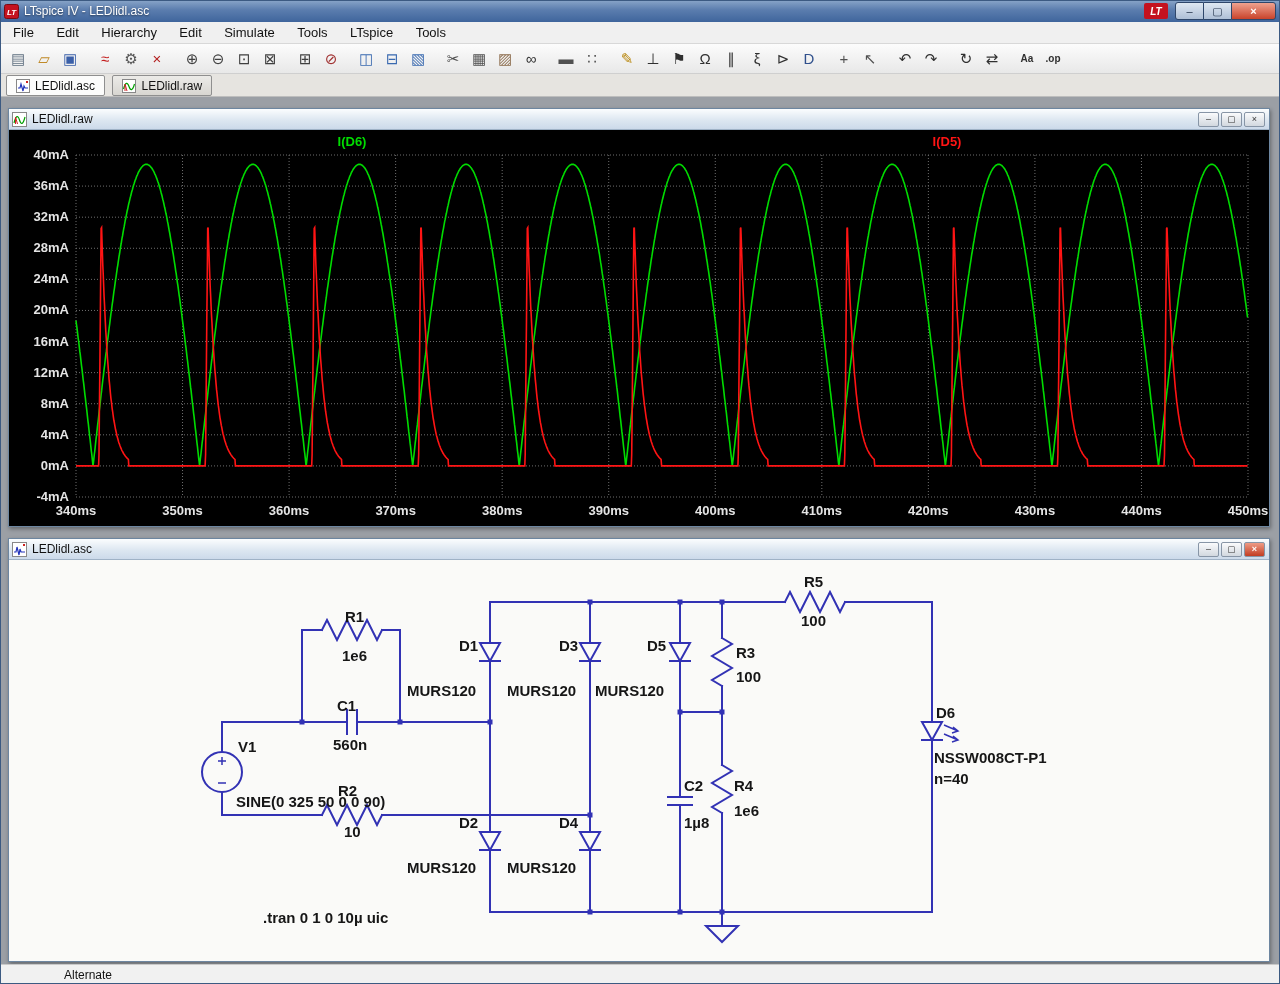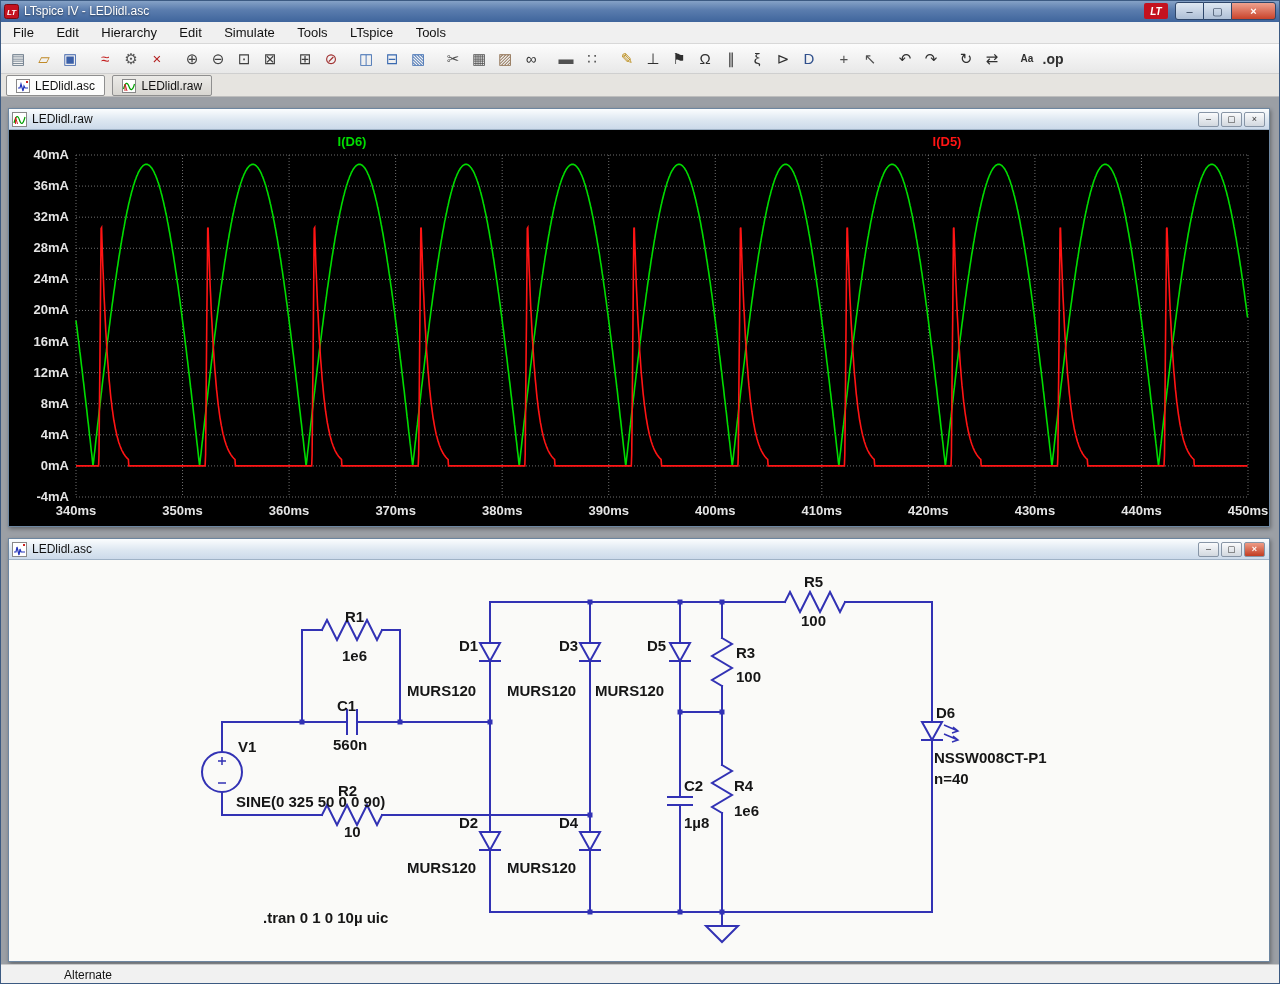--- a/index.html
+++ b/index.html
@@ -208,21 +208,21 @@
     <div class="tbtn gap" title="rotate">
       <span style="color: rgb(48, 48, 48);">↻</span>
     </div>
     <div class="tbtn" title="mirror">
       <span style="color: rgb(48, 48, 48);">⇄</span>
     </div>
     <div class="tbtn gap" title="text">
       <span style="color: rgb(48, 48, 48); font-size: 10px; font-weight: 700; text-align: center;">Aa</span>
     </div>
     <div class="tbtn" title="spice-directive">
-      <span style="color: rgb(48, 48, 48); font-size: 14px; font-weight: 700;">.op</span>
+      <span style="color: rgb(48, 48, 48); font-size: 10px; font-weight: 700;">.op</span>
     </div>
   </div>
 
 <div id="tabbar">
   <div class="tab active">
     <svg width="14" height="14" viewBox="0 0 14 14">
       <rect x="0.5" y="0.5" width="13" height="13" fill="#fff" stroke="#888"></rect>
       <path d="M2,9 h2 l1,-4 2,7 1,-5 1,2 h3" stroke="#2233bb" fill="none" stroke-width="1.2"></path>
       <rect x="10" y="2" width="2" height="2" fill="#cc2222"></rect>
     </svg>

